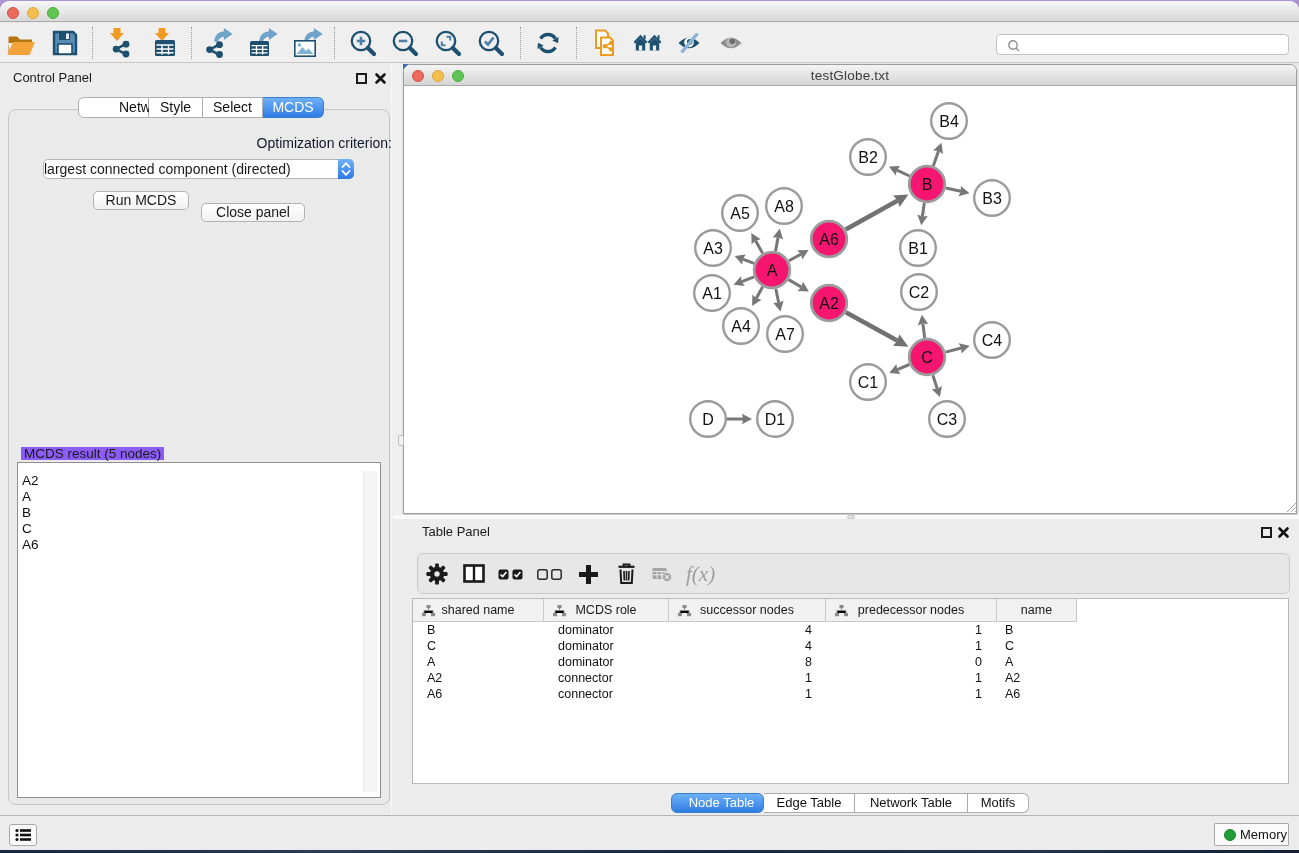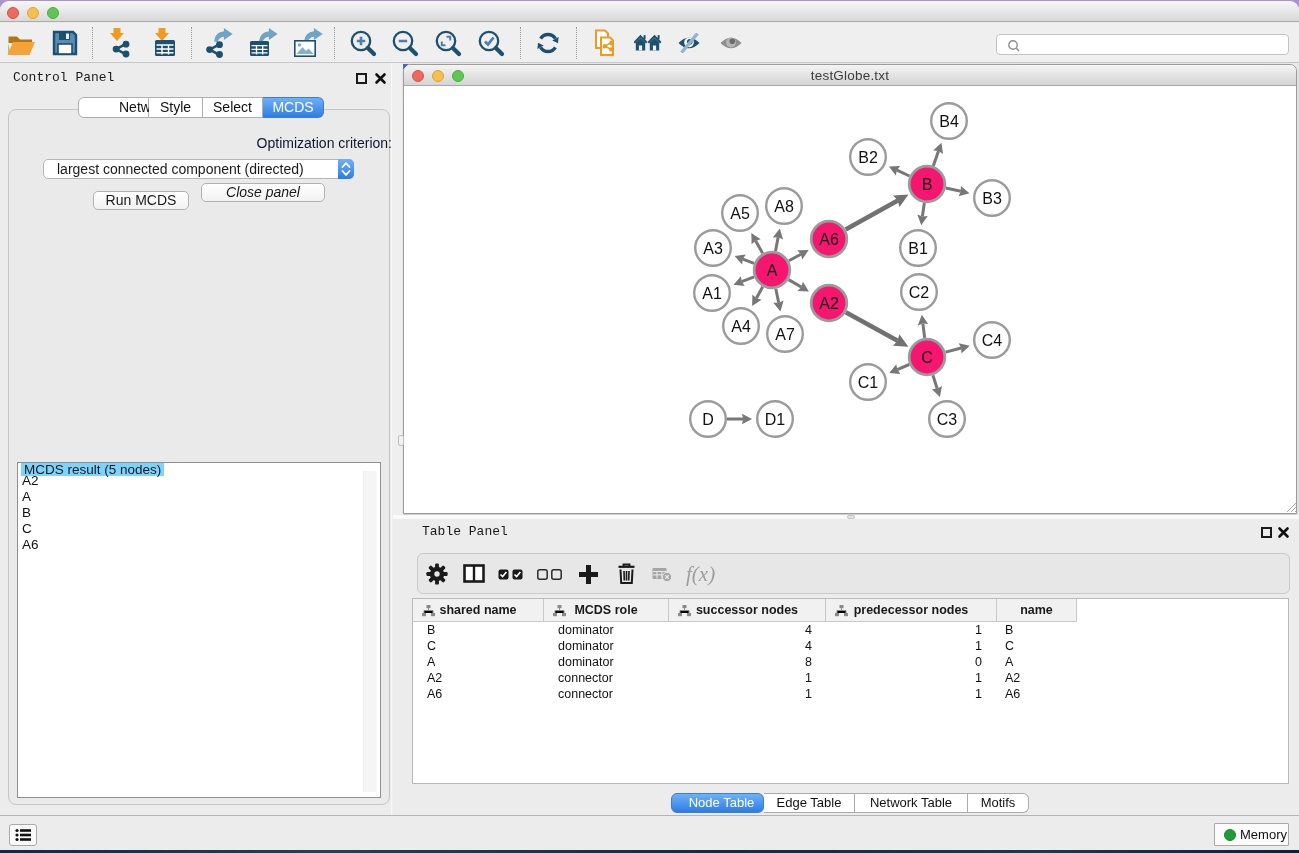--- a/index.html
+++ b/index.html
@@ -11,45 +11,45 @@
 #titlebar { position:absolute; left:0; top:0; width:1299px; height:21px; background:linear-gradient(#f7f7f7,#d8d8d8); border-bottom:1px solid #acacac; border-radius:9px 9px 0 0; }
 #titlebar .title { position:absolute; left:0; right:0; top:4px; text-align:center; font-size:13.5px; letter-spacing:0.2px; color:#3c3c3c; }
 .tl { position:absolute; top:6px; width:12px; height:12px; border-radius:50%; }
 
 #toolbar { position:absolute; left:0; top:22px; width:1299px; height:40px; background:#efefef; border-bottom:1px solid #c7c7c7; }
 .tbsep { position:absolute; top:4px; height:32px; width:0; border-left:1px dotted #9a9a9a; }
 .tbicon { position:absolute; }
 #searchbox { position:absolute; left:996px; top:11px; width:293px; height:21px; background:#fff; border:1px solid #c3c3c3; border-radius:4px; }
 
 #cpanel { position:absolute; left:0; top:62px; width:391px; height:752px; background:#ececec; }
-.ptitle { position:absolute; font-size:13px; color:#1a1a1a;font-family:Liberation Mono, monospace; }
+.ptitle { position:absolute; font-size:13px; color:#1a1a1a; }
 .float-sq { position:absolute; width:11px; height:11px; border:2px solid #1a1a1a; background:transparent; }
 .cptab { position:absolute; top:34px; height:21px; background:#fff; border:1px solid #aeaeae; border-left:none; font-size:14px; color:#111; text-align:center; line-height:19px; }
 .cptab.first { border-left:1px solid #aeaeae; border-radius:6px 0 0 6px;padding-left:40px; }
 .cptab.sel { background:linear-gradient(#6fb1f7,#2e7ce4); color:#fff; border-color:#3a7fd0; border-radius:0 6px 6px 0; }
 #cpbox { position:absolute; left:8px; top:46px; width:382px; height:696px; background:#eaeaea; border:1px solid #c5c5c5; border-radius:8px; }
 #optlabel { position:absolute; left:0; width:392px; top:72px; text-align:right; font-size:14px; color:#0f172a; }
-#dropdown { position:absolute; left:43px; top:96px; width:311px; height:20px; background:#fff; border:1px solid #b5b5b5; border-radius:5px; font-size:14px; color:#1a1a1a; line-height:18px; padding-left:13px; }
+#dropdown { position:absolute; left:43px; top:96px; width:311px; height:20px; background:#fff; border:1px solid #b5b5b5; border-radius:5px; font-size:14px; color:#1a1a1a; line-height:18px; }
 #ddstep { position:absolute; right:-1px; top:-1px; width:16px; height:20px; background:linear-gradient(#6fb1f7,#2d7be4); border-radius:0 5px 5px 0; }
 .btn { position:absolute; height:19px; background:linear-gradient(#ffffff,#f2f2f2); border:1px solid #b2b2b2; border-radius:5px; font-size:14px; color:#1a1a1a; text-align:center; line-height:17px; }
 #mcdsfield { position:absolute; left:17px; top:399px; width:364px; height:336px; background:#fff; border:1px solid #8f8f8f; }
-#mcdslabel { position:absolute; left:21px; top:400px; font-size:13.5px; color:#1a1a1a; background:#7dd3fc; padding:0 3px; height:13px; line-height:13px; }
+#mcdslabel { position:absolute; left:21px; top:384px; font-size:13.5px; color:#1a1a1a; background:#8b5cf6; padding:0 3px; height:13px; line-height:13px; }
 #mcdslist { position:absolute; left:22px; top:410px; font-size:13.5px; color:#111; line-height:16px; }
 #mcdsscroll { position:absolute; left:345px; top:8px; width:14px; height:321px; background:#f5f5f5; border-left:1px solid #ececec; }
 
 #netwin { position:absolute; left:403px; top:63px; width:894px; height:450px; background:#fff; border:1px solid #9c9c9c; border-radius:7px 7px 0 0; box-shadow:0 1px 2px rgba(0,0,0,0.15); }
 #nettitle { position:absolute; left:0; top:0; width:892px; height:21px; background:linear-gradient(#f4f4f4,#d4d4d4); border-bottom:1px solid #a9a9a9; border-radius:7px 7px 0 0; }
 #nettitle .title { position:absolute; left:0; right:0; top:3px; text-align:center; font-size:13.5px; letter-spacing:0.2px; color:#3c3c3c; }
 #netcanvas { position:absolute; left:0; top:22px; width:892px; height:426px; background:#fff; overflow:hidden; }
 .grip { position:absolute; }
 
 #tpanel { position:absolute; left:393px; top:518px; width:906px; height:296px; background:#ececec; }
 #ttoolbar { position:absolute; left:24px; top:34px; width:873px; height:41px; background:#e7e7e7; border:1px solid #c9c9c9; border-radius:6px; }
 #ttable { position:absolute; left:19px; top:79px; width:877px; height:186px; background:#fff; border:1px solid #b9b9b9; }
-.thead { position:absolute; top:0; height:23px; background:#f1f1f1; border-right:1px solid #c9c9c9; border-bottom:1px solid #c9c9c9; font-size:12.5px; color:#1a1a1a; text-align:center; line-height:23px;font-weight:bold; }
+.thead { position:absolute; top:0; height:23px; background:#f1f1f1; border-right:1px solid #c9c9c9; border-bottom:1px solid #c9c9c9; font-size:12.5px; color:#1a1a1a; text-align:center; line-height:23px; }
 .trowtxt { position:absolute; font-size:12.5px; color:#111; line-height:16px; }
 .btab { position:absolute; top:274px; height:20px; background:#fff; border:1px solid #ababab; border-left:none; font-size:13px; color:#111; text-align:center; line-height:18px; }
 .btab.first { border-left:1px solid #ababab; border-radius:6px 0 0 6px; }
 .btab.last { border-radius:0 6px 6px 0; }
 .btab.sel { background:linear-gradient(#6fb1f7,#2e7ce4); color:#fff; border-color:#3a7fd0; border-radius:6px;padding-left:8px; }
 
 #statusbar { position:absolute; left:0; top:814px; width:1299px; height:35px; background:#ececec; border-top:1px solid #b4b4b4; }
 #listbtn { position:absolute; left:9px; top:8px; width:28px; height:22px; background:#fafafa; border:1px solid #a9a9a9; border-radius:3px; }
 #membtn { position:absolute; left:1214px; top:7px; width:75px; height:23px; background:#fbfbfb; border:1px solid #a9a9a9; border-radius:1px; font-size:13px; color:#111; line-height:21px;text-align:center; }
 </style>
@@ -234,21 +234,21 @@
     <div id="optlabel">Optimization criterion:</div>
     <div id="dropdown">largest connected component (directed)
       <div id="ddstep">
         <svg width="16" height="20" viewBox="0 0 16 20">
             <path d="M4.5 8 L8 4.2 L11.5 8" fill="none" stroke="#fff" stroke-width="1.8" stroke-linecap="round" stroke-linejoin="round"></path>
             <path d="M4.5 12 L8 15.8 L11.5 12" fill="none" stroke="#fff" stroke-width="1.8" stroke-linecap="round" stroke-linejoin="round"></path>
           </svg>
       </div>
     </div>
     <div class="btn" style="left:93px; top:128px; width:96px;">Run MCDS</div>
-    <div class="btn" style="left:201px; top:120px; width:124px;font-style:italic;">Close panel</div>
+    <div class="btn" style="left:201px; top:140px; width:104px;">Close panel</div>
     <div id="mcdsfield">
       <div id="mcdsscroll"></div>
     </div>
     <div id="mcdslabel">MCDS result (5 nodes)</div>
     <div id="mcdslist">A2<br>A<br>B<br>C<br>A6</div>
   </div>
   <div id="netwin">
     <div id="nettitle">
       <div class="tl" style="left:8px; top:5px; background:#ed6a5f; border:0.5px solid #d5524a;"></div>
       <div class="tl" style="left:28px; top:5px; background:#f5bf4f; border:0.5px solid #dba438;"></div>

